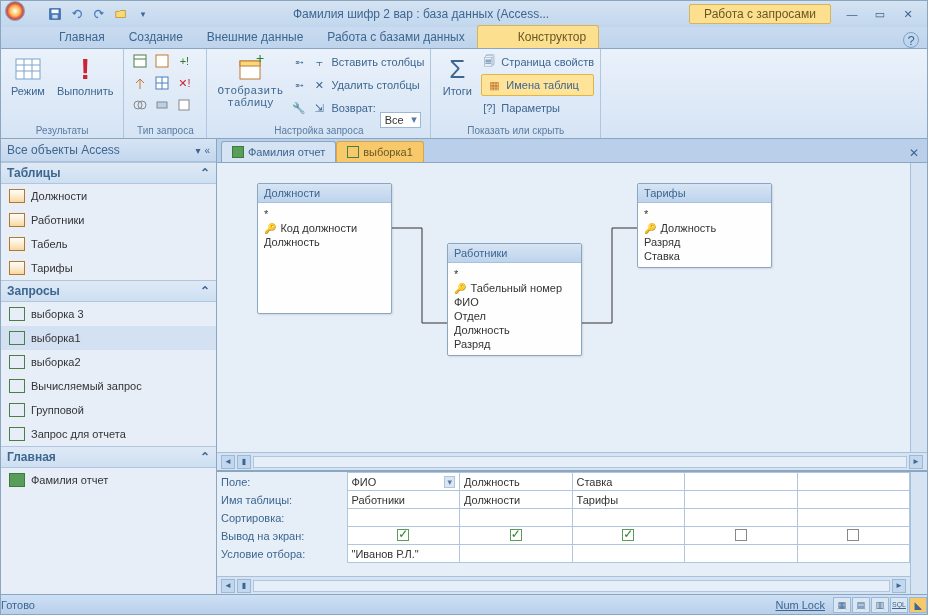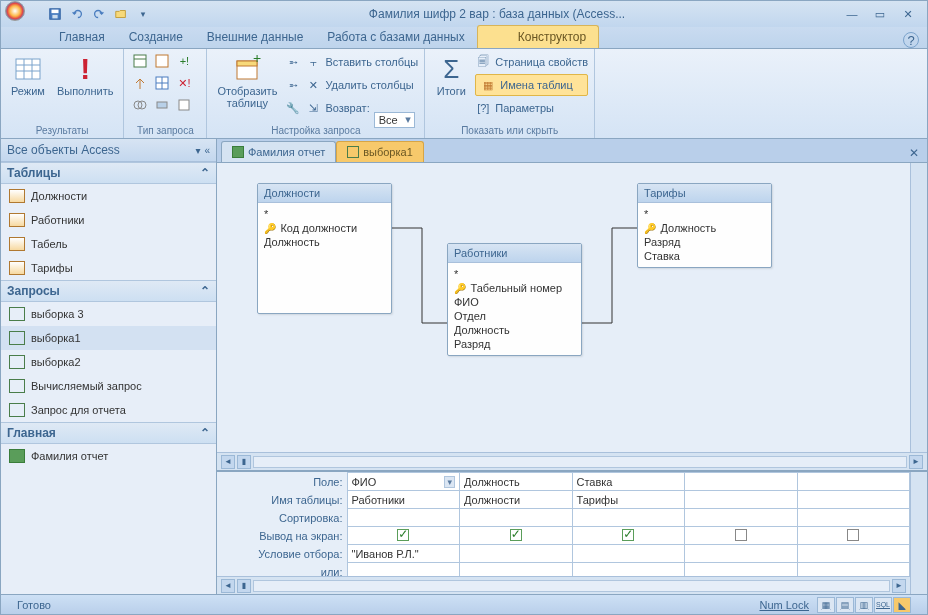--- a/index.html
+++ b/index.html
@@ -68,30 +68,30 @@
 .tbl-field { padding:1px 0; display:flex; align-items:center; gap:4px;}
 .key-icon { color:#d4a017; font-size:10px;}
 svg.rel-lines{position:absolute; top:0; left:0; pointer-events:none;}
 .hscroll-mini { height:18px; background:#d5e3f2; border-top:1px solid #a9c0db; display:flex; align-items:center; padding:0 4px; gap:2px;}
 .hscroll-mini .arrow{width:14px; height:14px; background:#c3d7ee; border:1px solid #9bb8d6; display:flex; align-items:center; justify-content:center; font-size:8px; color:#3d6690;}
 .hscroll-mini .track{flex:1; height:12px; background:#e6eef8; border:1px solid #b0c6de;}
 
 .grid-area { height:124px; border-top:2px solid #8aa6c1; background:#e6eef8; display:flex;}
 table.qgrid { border-collapse:collapse; width:100%;}
 table.qgrid td { border:1px solid #b0c6de; height:18px; padding:0 4px; font-size:11px; background:#fff; min-width:110px;}
-table.qgrid td.lbl{background:#e6eef8; border:none; text-align:right; color:#3d6690;}
+table.qgrid td.lbl{background:#e6eef8; border:none; color:#3d6690;}
 .chk { display:inline-block; width:12px; height:12px; border:1px solid #5a9d5a; position:relative;}
 .chk.on::after{content:"✓"; position:absolute; top:-3px; left:0; color:#2a7d2a; font-size:12px;}
 .chk.off{border-color:#888;}
 .cell-dd::after{content:"▾"; float:right; color:#5a7ba0; background:#dbe6f3; padding:0 2px; border:1px solid #b0c6de; font-size:9px;}
 
 .vscroll { width:17px; background:#d5e3f2; border-left:1px solid #a9c0db;}
 
 
-.status-bar { height:20px; background:linear-gradient(#cde0f5,#b9cfea); border-top:1px solid #8aa6c1; display:flex; align-items:center; padding:0 16px; font-size:11px; color:#3d6690;}
+.status-bar { height:20px; background:linear-gradient(#cde0f5,#b9cfea); border-top:1px solid #8aa6c1; display:flex; align-items:center; padding:0 0; font-size:11px; color:#3d6690;}
 .status-bar .right{margin-left:auto; display:flex; gap:8px; align-items:center;text-decoration:underline;}
 .view-btns{display:flex; gap:1px;}
 .view-btn{width:18px; height:16px; background:#dbe6f3; border:1px solid #9bb8d6; font-size:9px; display:flex; align-items:center; justify-content:center;}
 </style>
 </head>
 <body>
 
 <div class="window">
 
   <div class="title-bar">
@@ -119,20 +119,21 @@
           </svg>
         </div>
       <div class="qat-btn">
           <svg viewBox="0 0 16 16">
             <path d="M2 5 L6 5 L7 4 L13 4 L13 12 L2 12 Z" fill="#f7d97a" stroke="#c09830"></path>
           </svg>
         </div>
       <div class="qat-btn" style="font-size:9px;color:#3d6690;">▾</div>
     </div>
     <div class="title-text">Фамилия шифр 2 вар : база данных (Access...</div>
+    <div class="ctx-tab-title">Работа с запросами</div>
     <div class="sys-btns">
       <div class="sys-btn">—</div>
       <div class="sys-btn">▭</div>
       <div class="sys-btn">✕</div>
     </div>
   </div>
 
   <div class="ribbon-tabs">
     <div class="ribbon-tab">Главная</div>
     <div class="ribbon-tab">Создание</div>
@@ -217,21 +218,21 @@
     <div class="ribbon-group">
       <div class="ribbon-group-body">
         <div class="big-btn">
           <div class="ico">
               <svg width="28" height="28">
                 <rect x="4" y="6" width="20" height="18" fill="#fff" stroke="#c07830"></rect>
                 <rect x="4" y="6" width="20" height="5" fill="#f7d97a" stroke="#c07830"></rect>
                 <text x="20" y="8" font-size="14" fill="#2a7d2a">+</text>
               </svg>
             </div>
-          <div class="lbl" style="white-space:pre-line;">Отобразить
+          <div class="lbl" style="white-space:pre-line;font-family:Liberation Mono, monospace;">Отобразить
 таблицу</div>
         </div>
         <div style="display:flex; flex-direction:column; gap:1px;">
           <div class="cmd-row">
               <span class="ico">➵</span>
             </div>
           <div class="cmd-row">
               <span class="ico">➵</span>
             </div>
           <div class="cmd-row">
@@ -325,20 +326,24 @@
           <span class="nav-icon query"></span>
           <span>выборка1</span>
         </div>
       <div class="nav-item">
           <span class="nav-icon query"></span>
           <span>выборка2</span>
         </div>
       <div class="nav-item">
           <span class="nav-icon query"></span>
           <span>Вычисляемый запрос</span>
+        </div>
+      <div class="nav-item">
+          <span class="nav-icon query"></span>
+          <span>Групповой</span>
         </div>
       <div class="nav-item">
           <span class="nav-icon query"></span>
           <span>Запрос для отчета</span>
         </div>
 
       <div class="nav-section-hdr">
           <span>Главная</span>
           <span>⌃</span>
         </div>
@@ -474,28 +479,20 @@
                 <td style="text-align:center;"><span class="chk off"></span></td>
               </tr>
               <tr>
                 <td class="lbl">Условие отбора:</td>
                 <td>"Иванов Р.Л."</td>
                 <td></td>
                       <td></td>
                       <td></td>
                       <td></td>
               </tr>
-              <tr>
-                <td class="lbl">или:</td>
-                <td></td>
-                      <td></td>
-                      <td></td>
-                      <td></td>
-                      <td></td>
-              </tr>
             </tbody>
                 </table>
             </div>
             <div class="hscroll-mini">
               <div class="arrow">◄</div>
               <div class="arrow">▮</div>
               <div class="track"></div>
               <div class="arrow">►</div>
             </div>
           </div>

